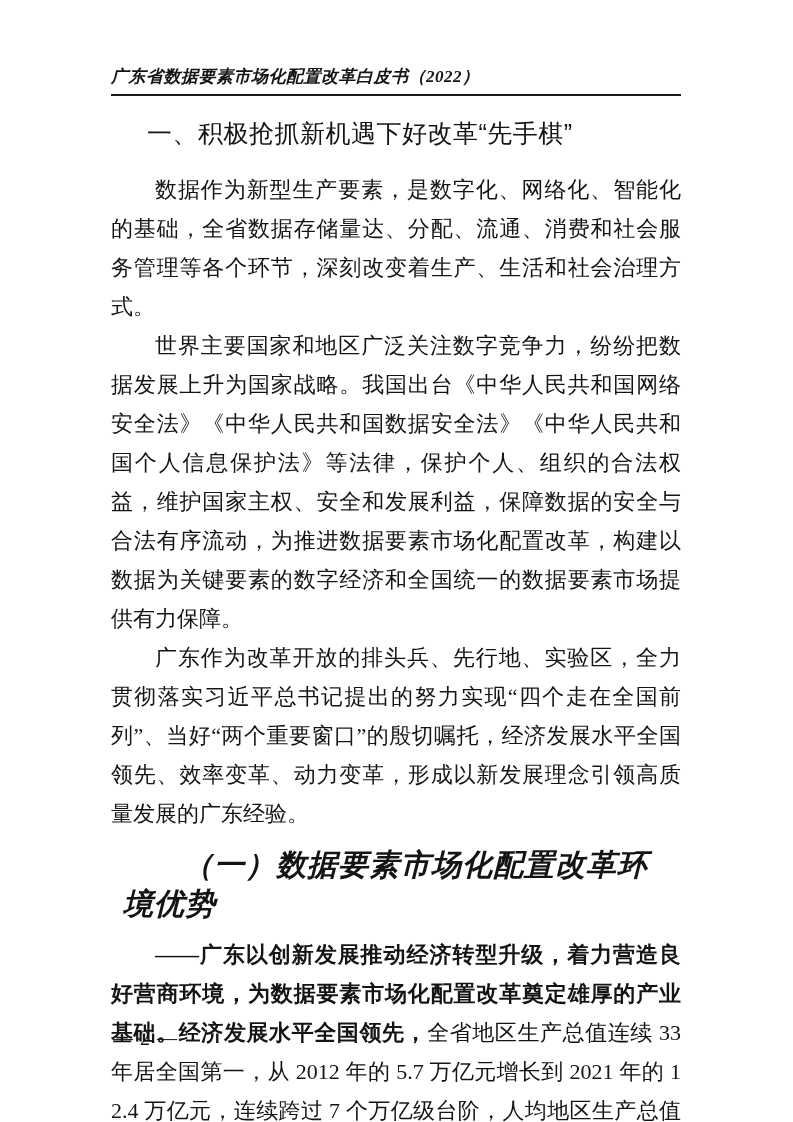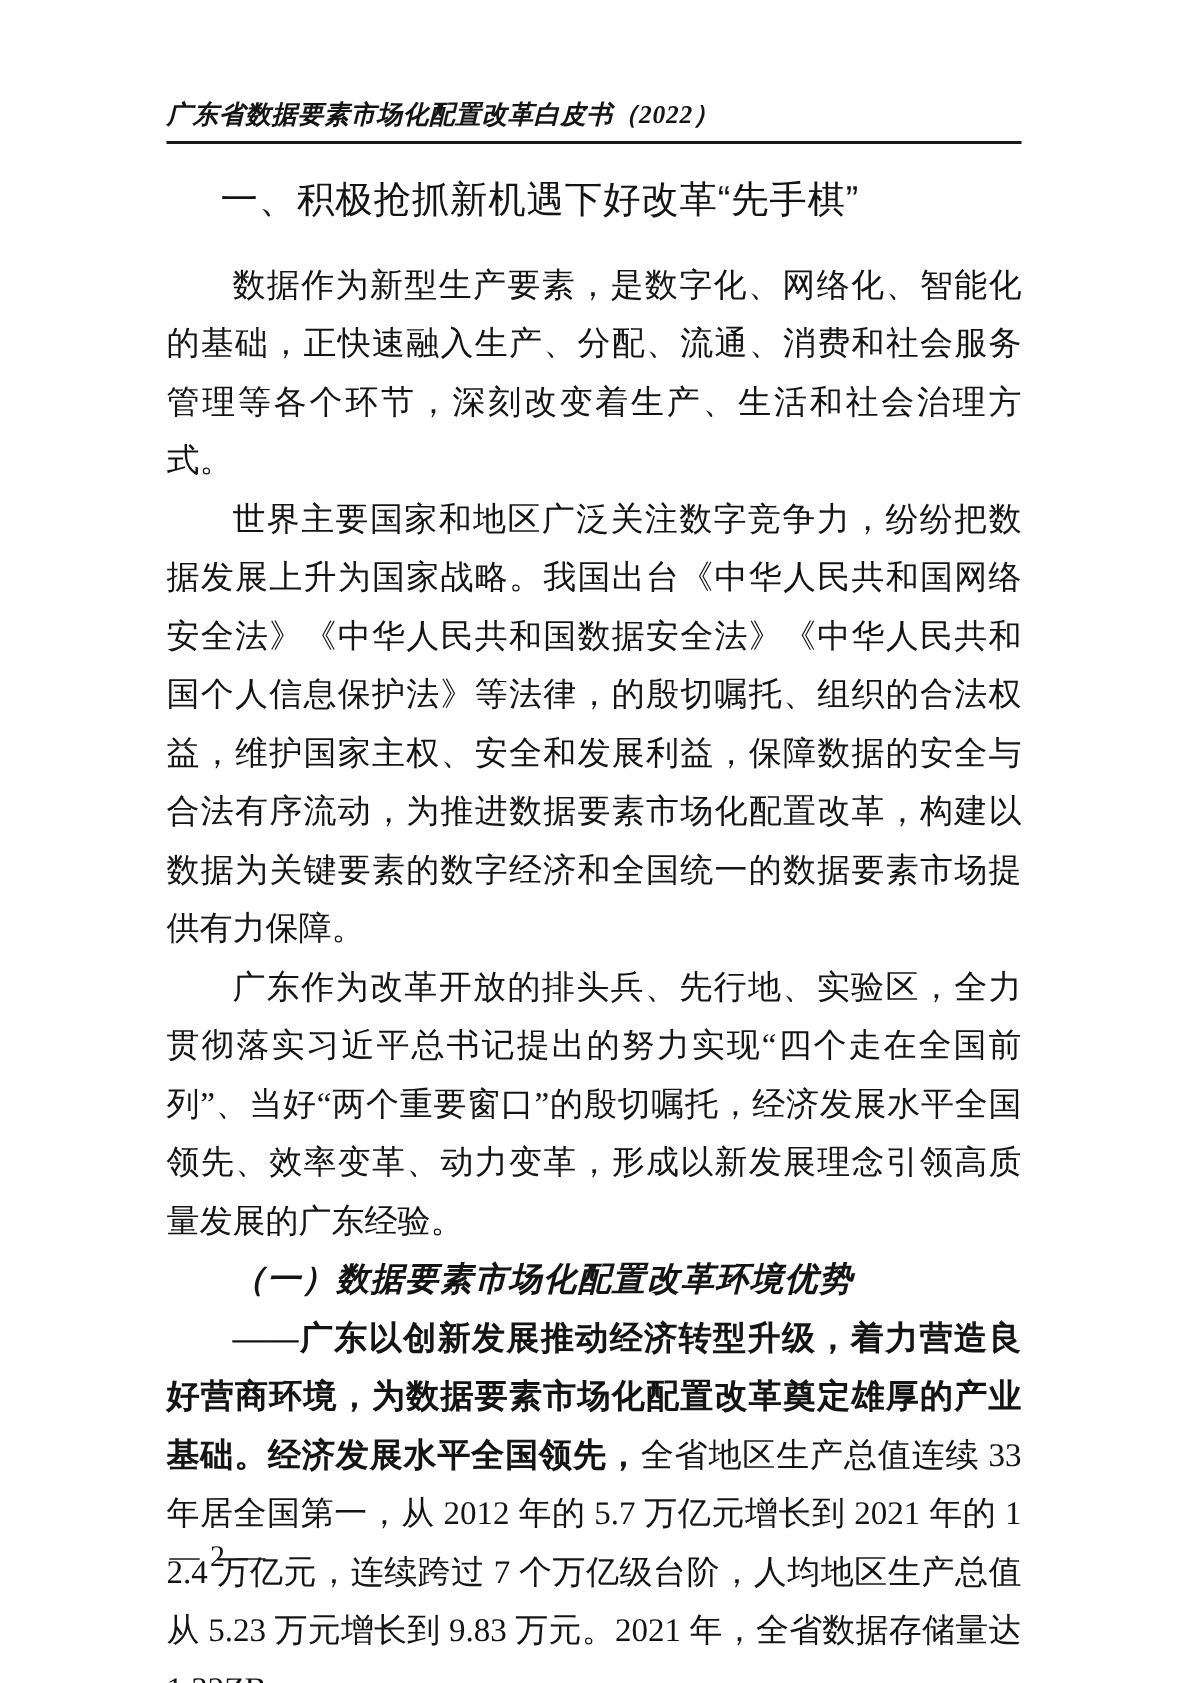--- a/index.html
+++ b/index.html
@@ -38,27 +38,27 @@
   p.body {
     font-size: 22px;
     line-height: 39px;
     text-align: justify;
     text-justify: inter-ideograph;
     text-indent: 2em;
     margin: 0;
     word-break: break-all;
   }
   .subsection-heading {
-    font-size: 22px;
+    font-size: 30px;
     font-weight: bold;
     font-style: italic;
     line-height: 39px;
     letter-spacing: 1px;
     text-indent: 2em;
-    margin: 0;
+    margin: 12px;
   }
   p.body .lead-bold {
     font-weight: bold;
     font-style: normal;
   }
   .page-number {
     position: absolute;
     left: 113px;
     top: 1026px;
     font-size: 20px;
@@ -72,23 +72,23 @@
 
 <div class="page">
   <div class="content">
 
     <div class="running-header">
       <span>广东省数据要素市场化配置改革白皮书（2022）</span>
     </div>
 
     <div class="section-heading">一、积极抢抓新机遇下好改革“先手棋”</div>
 
-    <p class="body">数据作为新型生产要素，是数字化、网络化、智能化的基础，正快速融入生产、分配、流通、消费和社会服务管理等各个环节，深刻改变着生产、生活和社会治理方式。</p>
+    <p class="body">数据作为新型生产要素，是数字化、网络化、智能化的基础，全省数据存储量达、分配、流通、消费和社会服务管理等各个环节，深刻改变着生产、生活和社会治理方式。</p>
 
-    <p class="body">世界主要国家和地区广泛关注数字竞争力，纷纷把数据发展上升为国家战略。我国出台《中华人民共和国网络安全法》《中华人民共和国数据安全法》《中华人民共和国个人信息保护法》等法律，的殷切嘱托、组织的合法权益，维护国家主权、安全和发展利益，保障数据的安全与合法有序流动，为推进数据要素市场化配置改革，构建以数据为关键要素的数字经济和全国统一的数据要素市场提供有力保障。</p>
+    <p class="body">世界主要国家和地区广泛关注数字竞争力，纷纷把数据发展上升为国家战略。我国出台《中华人民共和国网络安全法》《中华人民共和国数据安全法》《中华人民共和国个人信息保护法》等法律，保护个人、组织的合法权益，维护国家主权、安全和发展利益，保障数据的安全与合法有序流动，为推进数据要素市场化配置改革，构建以数据为关键要素的数字经济和全国统一的数据要素市场提供有力保障。</p>
 
     <p class="body">广东作为改革开放的排头兵、先行地、实验区，全力贯彻落实习近平总书记提出的努力实现“四个走在全国前列”、当好“两个重要窗口”的殷切嘱托，经济发展水平全国领先、效率变革、动力变革，形成以新发展理念引领高质量发展的广东经验。</p>
 
     <div class="subsection-heading">（一）数据要素市场化配置改革环境优势</div>
 
     <p class="body"><span class="lead-bold">——广东以创新发展推动经济转型升级，着力营造良好营商环境，为数据要素市场化配置改革奠定雄厚的产业基础。经济发展水平全国领先，</span><span>全省地区生产总值连续 33 年居全国第一，从 2012 年的 5.7 万亿元增长到 2021 年的 12.4 万亿元，连续跨过 7 个万亿级台阶，人均地区生产总值从 5.23 万元增长到 9.83 万元。2021 年，全省数据存储量达 1.32ZB，</span></p>
 
   </div>
 
   <div class="page-number">— 2 —</div>

